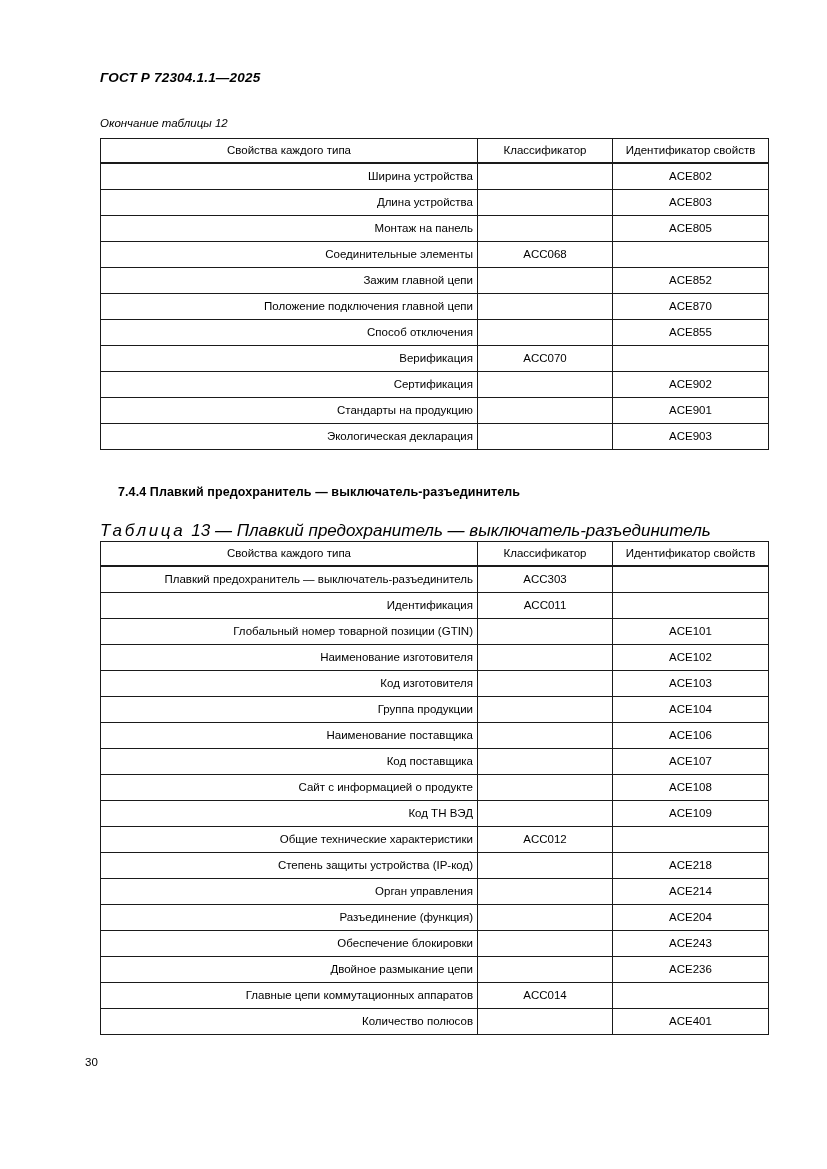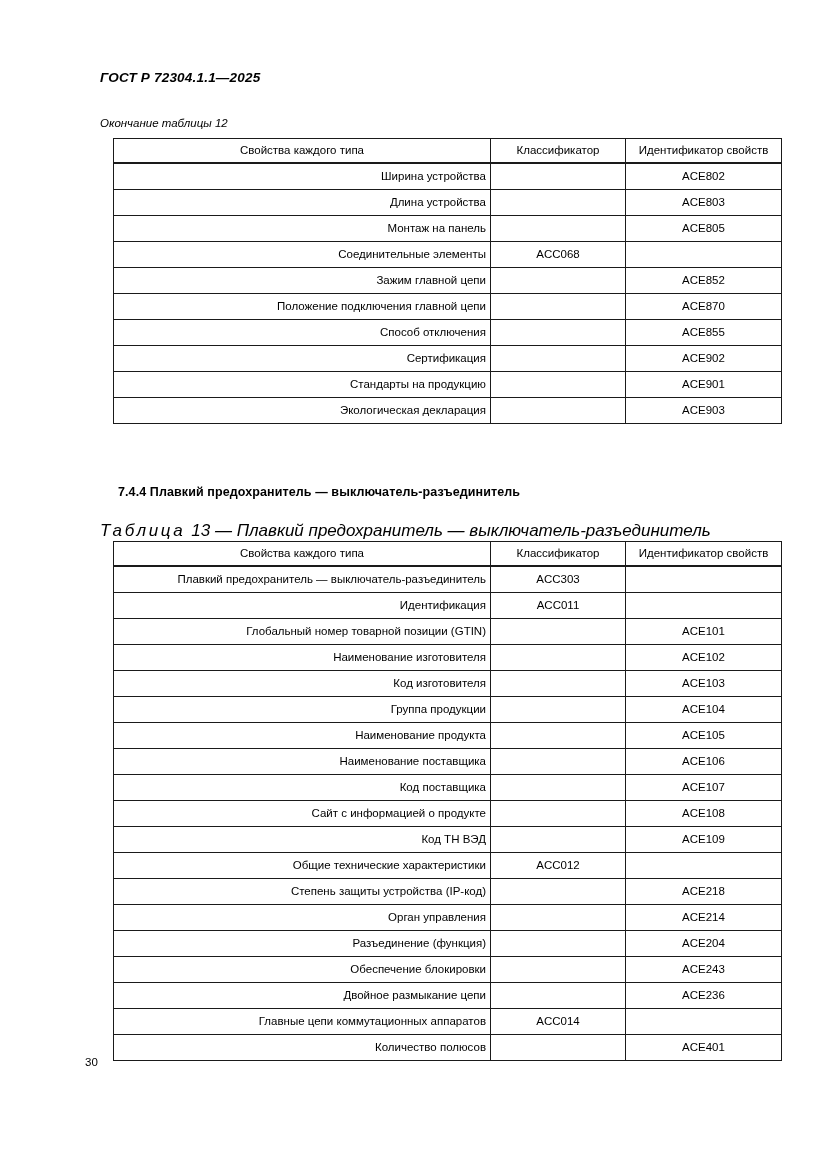--- a/index.html
+++ b/index.html
@@ -96,21 +96,21 @@
   }
   table.gost tbody td.code {
     text-align: center;
   }
   
   td.lvl0 { padding-left: 10px; font-weight: bold; }
   td.lvl1 { padding-left: 18px; font-weight: bold; }
   td.lvl2 { padding-left: 26px; font-weight: normal; }
 
   
-  table.gost { border: 1px solid #111; margin-left: 13px; }
+  table.gost { border: 1px solid #111; }
 
   
   .folio {
     position: absolute;
     left: 85px;
     font-size: 11.5px;
   }
 </style>
 </head>
 <body>
@@ -164,20 +164,25 @@
         <td class="prop lvl2">Положение подключения главной цепи</td>
         <td class="code"></td>
         <td class="code">ACE870</td>
       </tr>
       <tr>
         <td class="prop lvl2">Способ отключения</td>
         <td class="code"></td>
         <td class="code">ACE855</td>
       </tr>
       <tr>
+        <td class="prop lvl1">Верификация</td>
+        <td class="code">ACC070</td>
+        <td class="code"></td>
+      </tr>
+      <tr>
         <td class="prop lvl2">Сертификация</td>
         <td class="code"></td>
         <td class="code">ACE902</td>
       </tr>
       <tr>
         <td class="prop lvl2">Стандарты на продукцию</td>
         <td class="code"></td>
         <td class="code">ACE901</td>
       </tr>
       <tr>
@@ -232,25 +237,20 @@
         <td class="prop lvl2">Код изготовителя</td>
         <td class="code"></td>
         <td class="code">ACE103</td>
       </tr>
       <tr>
         <td class="prop lvl2">Группа продукции</td>
         <td class="code"></td>
         <td class="code">ACE104</td>
       </tr>
       <tr>
-        <td class="prop lvl2">Наименование продукта</td>
-        <td class="code"></td>
-        <td class="code">ACE105</td>
-      </tr>
-      <tr>
         <td class="prop lvl2">Наименование поставщика</td>
         <td class="code"></td>
         <td class="code">ACE106</td>
       </tr>
       <tr>
         <td class="prop lvl2">Код поставщика</td>
         <td class="code"></td>
         <td class="code">ACE107</td>
       </tr>
       <tr>

